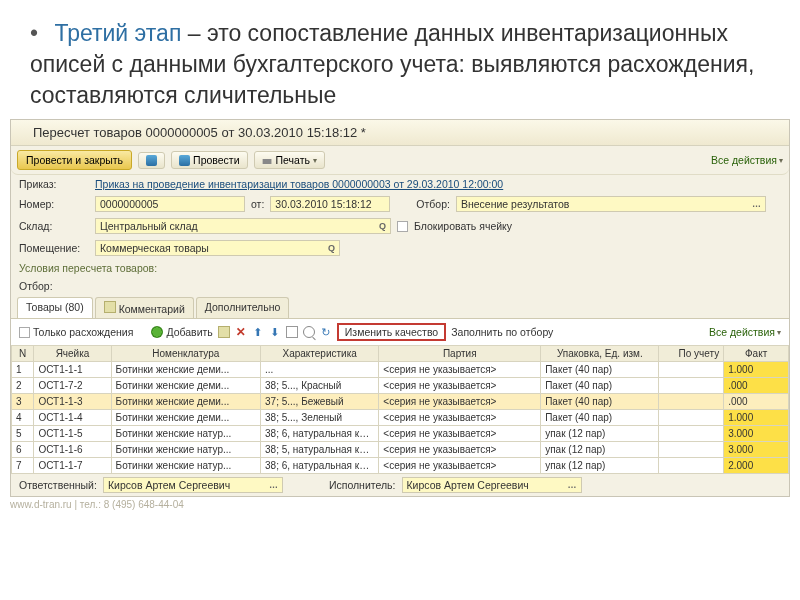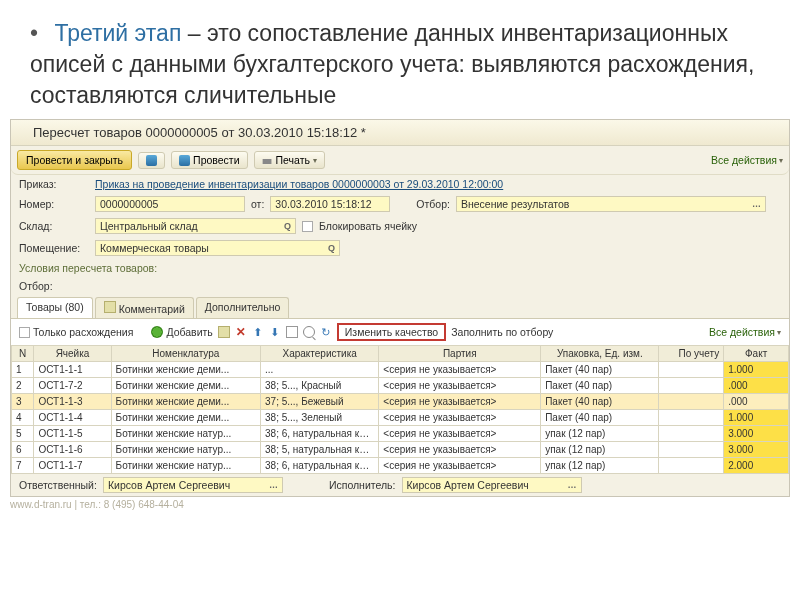--- a/index.html
+++ b/index.html
@@ -69,21 +69,21 @@
     background:#fef9c3;
     border:1px solid #cfcab1;
     height: 16px;
     padding:0 4px;
     display:flex;
     align-items:center;
   }
   .field.f-num{width:150px;}
   .field.f-dt{width:120px;}
   .field.f-stat{width:310px;}
-  .field.f-skl{width:201px;}
+  .field.f-skl{width:296px;}
   .field.f-pom{width:245px;}
   .ellips{ color:#666; margin-left:auto; font-weight:bold; font-size:9px; }
   .hyperlink { color:#1a4d7c; text-decoration:underline; }
   .checkbox { width:11px;height:11px;border:1px solid #aaa; background:#fff;display:inline-block; vertical-align:middle;}
   .section-label { padding:3px 8px; color:#5d6d37; }
   .tabs { display:flex; gap:2px; padding: 2px 6px 0 6px; border-bottom:1px solid #cfcab1;}
   .tab { background:#f1edd8;border:1px solid #cfcab1;border-bottom:none; border-radius:3px 3px 0 0; padding:3px 8px;}
   .tab.active { background:#fff; }
   .grid-toolbar { display:flex;align-items:center;gap:5px; padding:4px 8px; background:#fff;}
   .gt-chk { display:flex;align-items:center;gap:3px;}

